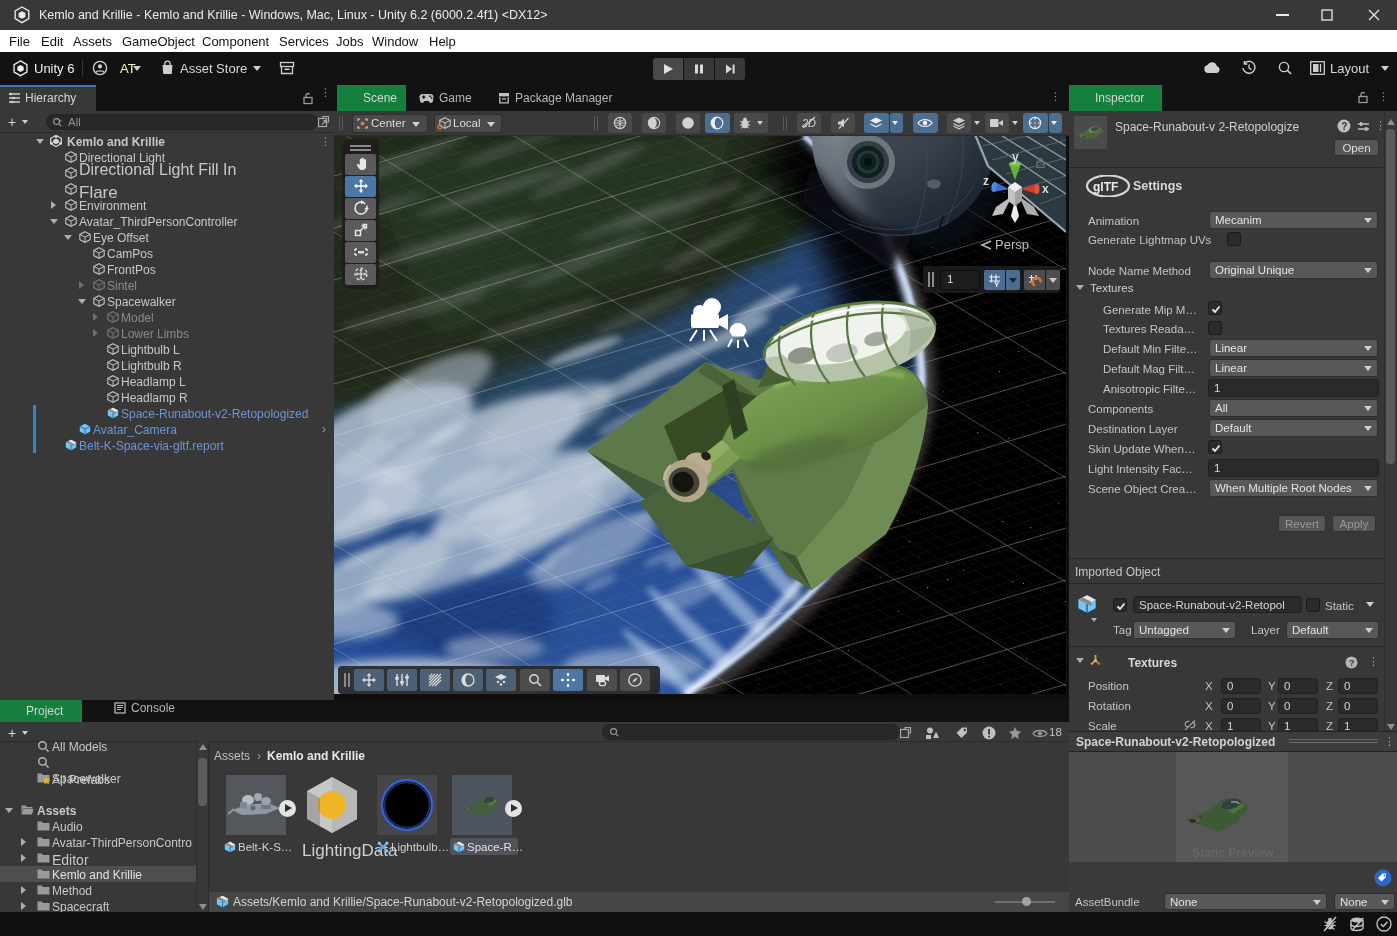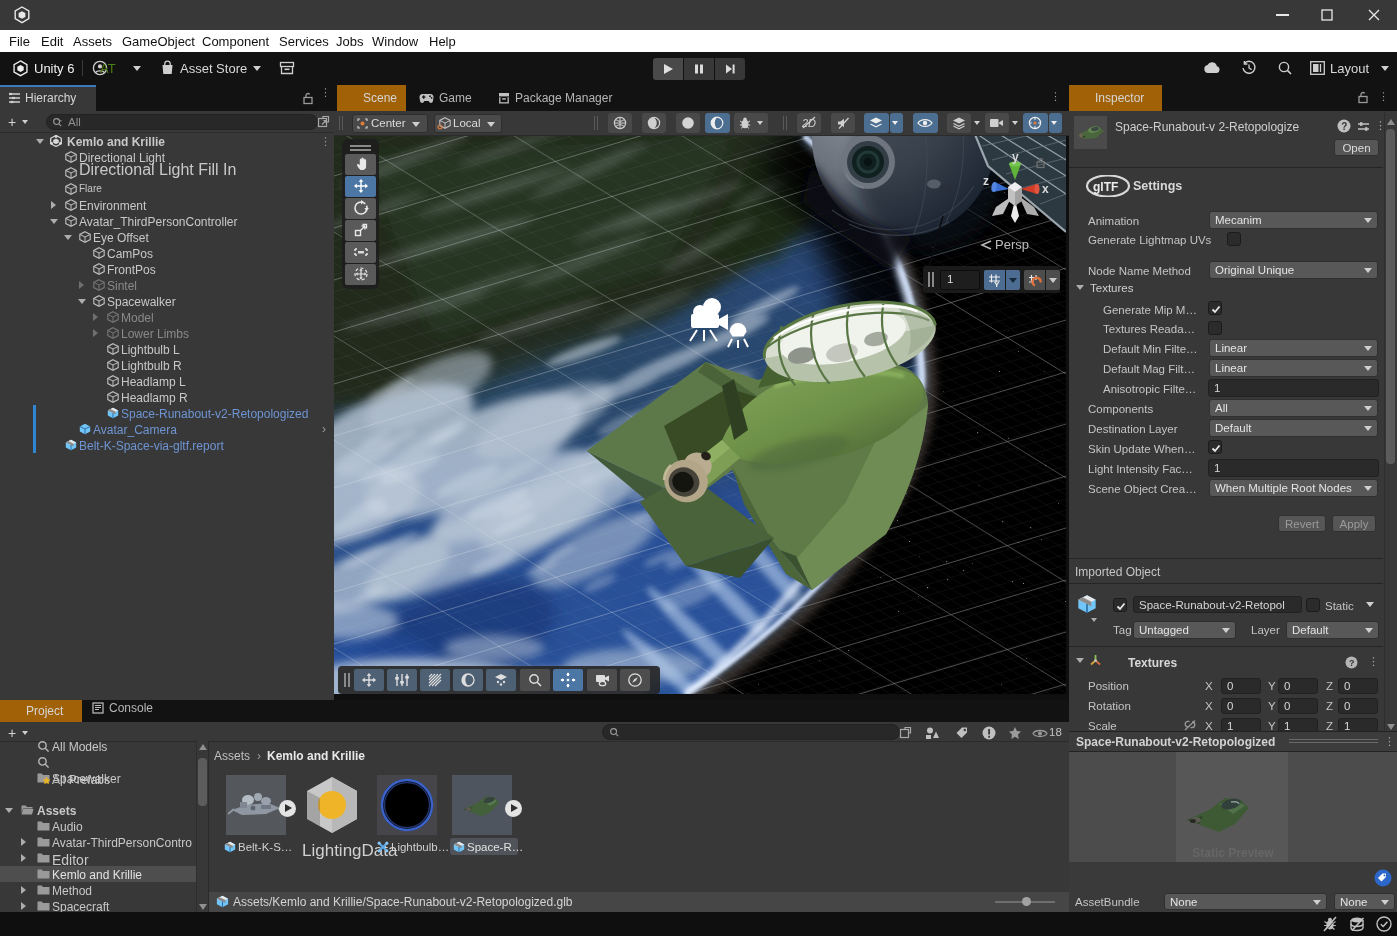--- a/index.html
+++ b/index.html
@@ -1,18 +1,18 @@
 <!DOCTYPE html>
 <html><head><meta charset="utf-8"><style>
 *{margin:0;padding:0;box-sizing:border-box}
 html,body{width:1397px;height:936px;overflow:hidden}
 body{font-family:"Liberation Sans",sans-serif;background:#0f0f0f;position:relative;color:#c8c8c8}
 .abs{position:absolute}
 .tabstrip{background:#121212}
-.tab{position:absolute;top:0;height:26px;background:#a16207;display:flex;align-items:center;font-size:12px;color:#d5d5d5;padding:0 21px}
+.tab{position:absolute;top:0;height:26px;background:#15803d;display:flex;align-items:center;font-size:12px;color:#d5d5d5;padding:0 21px}
 .tabghost{position:absolute;top:0;height:26px;display:flex;align-items:center;font-size:12px;color:#b6b6b6;padding:0 9px}
 .panel{background:#383838}
 .dd{position:absolute;background:#585858;border-radius:3px;color:#e4e4e4;font-size:11.5px;display:flex;align-items:center;padding:0 5px;border:1px solid #303030}
 .dd .arr{position:absolute;right:5px;top:50%;margin-top:-2px;width:0;height:0;border-left:4px solid transparent;border-right:4px solid transparent;border-top:5px solid #cfcfcf}
 .fld{position:absolute;background:#2a2a2a;border:1px solid #212121;border-radius:3px;color:#d6d6d6;font-size:11.5px;display:flex;align-items:center;padding:0 5px}
 .cb{position:absolute;width:14px;height:14px;background:#2b2b2b;border:1px solid #1b1b1b;border-radius:3px}
 .cb svg{position:absolute;left:1px;top:1px}
 .lbl{position:absolute;font-size:11.5px;color:#c4c4c4;white-space:nowrap}
 .btn{position:absolute;background:#565656;border-radius:3px;color:#dcdcdc;font-size:11.5px;display:flex;align-items:center;justify-content:center;border:1px solid #303030}
 .dim{color:#8a8a8a}
@@ -60,20 +60,21 @@
 </defs>
   </svg>
 
 <div class="abs" style="left:0;top:0;width:1397px;height:30px;background:#383838">
   <svg class="abs" style="left:13px;top:6px" width="18" height="18" viewBox="0 0 18 18">
       <g fill="#e8e8e8">
         <path d="M9 1 L15.8 4.9 L15.8 12.7 L9 16.6 L2.2 12.7 L2.2 4.9 Z" fill="none" stroke="#e8e8e8" stroke-width="1.4"></path>
         <path d="M9 5.2 L12.4 7.1 L12.4 10.9 L9 12.8 L5.6 10.9 L5.6 7.1 Z"></path>
       </g>
     </svg>
+  <div class="abs" style="left:39px;top:8px;font-size:12.5px;color:#ececec">Kemlo and Krillie - Kemlo and Krillie - Windows, Mac, Linux - Unity 6.2 (6000.2.4f1) &lt;DX12&gt;</div>
   <div class="abs" style="left:1276px;top:14px;width:13px;height:1.5px;background:#e8e8e8"></div>
   <svg class="abs" style="left:1321px;top:9px" width="12" height="12">
       <rect x="1" y="1" width="10" height="10" fill="none" stroke="#e8e8e8" stroke-width="1.3"></rect>
     </svg>
   <svg class="abs" style="left:1368px;top:9px" width="12" height="12">
       <path d="M1,1 L11,11 M11,1 L1,11" stroke="#e8e8e8" stroke-width="1.3"></path>
     </svg>
 </div>
 
 <div class="abs" style="left:0;top:30px;width:1397px;height:22px;background:#ffffff;color:#111;font-size:13px">
@@ -93,21 +94,21 @@
       <path d="M9 1 L15.8 4.9 L15.8 12.7 L9 16.6 L2.2 12.7 L2.2 4.9 Z" fill="none" stroke="#efefef" stroke-width="1.4"></path>
       <path d="M9 5.2 L12.4 7.1 L12.4 10.9 L9 12.8 L5.6 10.9 L5.6 7.1 Z" fill="#efefef"></path>
     </svg>
   <div class="abs" style="left:34px;top:9px;font-size:13px;font-weight:normal;color:#f0f0f0">Unity 6</div>
   <div class="abs" style="left:82px;top:8px;width:1px;height:16px;background:#3a3a3a"></div>
   <svg class="abs" style="left:92px;top:8px" width="16" height="16" viewBox="0 0 16 16">
       <circle cx="8" cy="8" r="6.6" fill="none" stroke="#cfcfcf" stroke-width="1.3"></circle>
       <circle cx="8" cy="6.4" r="2.1" fill="#cfcfcf"></circle>
       <path d="M3.8 12.6 C4.6 10.2 11.4 10.2 12.2 12.6" fill="none" stroke="#cfcfcf" stroke-width="1.3"></path>
     </svg>
-  <div class="abs" style="left:100px;top:9px;font-size:13px;color:#4d7c0f">AT</div>
+  <div class="abs" style="left:120px;top:9px;font-size:13px;color:#fef9c3">AT</div>
   <div class="abs" style="left:133px;top:14px;width:0;height:0;border-left:4px solid transparent;border-right:4px solid transparent;border-top:5px solid #cfcfcf"></div>
   <svg class="abs" style="left:160px;top:8px" width="15" height="16" viewBox="0 0 15 16">
       <path d="M2.5 5 h10 l-0.8 9 h-8.4 Z" fill="#cfcfcf"></path>
       <path d="M4.8 5 v-1.2 a2.7 2.7 0 0 1 5.4 0 V5" fill="none" stroke="#cfcfcf" stroke-width="1.3"></path>
     </svg>
   <div class="abs" style="left:180px;top:9px;font-size:13px;color:#d8d8d8">Asset Store</div>
   <div class="abs" style="left:253px;top:14px;width:0;height:0;border-left:4px solid transparent;border-right:4px solid transparent;border-top:5px solid #cfcfcf"></div>
   <svg class="abs" style="left:279px;top:8px" width="16" height="16" viewBox="0 0 16 16">
       <rect x="1.5" y="2.5" width="13" height="4" fill="none" stroke="#cfcfcf" stroke-width="1.3"></rect>
       <path d="M2.5 6.5 v7 h11 v-7" fill="none" stroke="#cfcfcf" stroke-width="1.3"></path>
@@ -192,21 +193,21 @@
       <use href="#cube"></use>
     </svg>
     <span class="abs" style="left:79px;top:18px;font-size:12px;white-space:nowrap">Directional Light</span>
 <svg class="abs" style="left:65px;top:34px" width="12" height="12">
       <use href="#cube"></use>
     </svg>
     <span class="abs" style="left:79px;top:28px;font-size:16px;white-space:nowrap">Directional Light Fill In</span>
 <svg class="abs" style="left:65px;top:50px" width="12" height="12">
       <use href="#cube"></use>
     </svg>
-    <span class="abs" style="left:79px;top:50px;font-size:10px;white-space:nowrap">Flare</span>
+    <span class="abs" style="left:79px;top:50px;font-size:17px;white-space:nowrap">Flare</span>
 <span class="abs" style="left:51px;top:68px;width:0;height:0;border-top:4px solid transparent;border-bottom:4px solid transparent;border-left:5px solid #adadad"></span>
     <svg class="abs" style="left:65px;top:66px" width="12" height="12">
       <use href="#cube"></use>
     </svg>
     <span class="abs" style="left:79px;top:66px;font-size:12px;white-space:nowrap">Environment</span>
 <span class="abs" style="left:50px;top:86px;width:0;height:0;border-left:4px solid transparent;border-right:4px solid transparent;border-top:5px solid #adadad"></span>
     <svg class="abs" style="left:65px;top:82px" width="12" height="12">
       <use href="#cube"></use>
     </svg>
     <span class="abs" style="left:79px;top:82px;font-size:12px;white-space:nowrap">Avatar_ThirdPersonController</span>
@@ -1070,21 +1071,21 @@
     <div class="dd" style="left:95px;top:782px;width:163px;height:17px">None<span class="arr"></span></div>
     <div class="dd" style="left:265px;top:782px;width:61px;height:17px">None<span class="arr"></span></div>
   </div>
 
 <div class="abs tabstrip" style="left:0;top:700px;width:1069px;height:22px"></div>
 <div class="tab" style="left:0;top:700px;width:82px;height:22px">
   <svg width="13" height="11" style="margin-right:5px" viewBox="0 0 13 11">
       <path d="M0.5 1 h4.5 l1.2 1.6 h6.3 V10.5 H0.5 Z" fill="#c8c8c8"></path>
     </svg>Project
 </div>
-<div class="tabghost" style="left:83px;top:700px;height:16px">
+<div class="tabghost" style="left:105px;top:700px;height:16px">
   <svg width="12" height="12" style="margin-right:5px" viewBox="0 0 12 12">
       <rect x="1" y="1" width="10" height="10" fill="none" stroke="#c0c0c0" stroke-width="1.2"></rect>
       <path d="M3 3.5 h6 M3 5.5 h6 M3 7.5 h4" stroke="#c0c0c0" stroke-width="1.1"></path>
     </svg>Console
 </div>
 <div id="project" class="abs panel" style="left:0;top:722px;width:1069px;height:190px;overflow:hidden">
     <div class="abs" style="left:8px;top:3px;font-size:14px;color:#d5d5d5">+</div>
     <div class="abs" style="left:22px;top:9px;width:0;height:0;border-left:3.5px solid transparent;border-right:3.5px solid transparent;border-top:4.5px solid #cfcfcf"></div>
     <div class="abs" style="left:602px;top:2px;width:298px;height:16px;background:#282828;border:1px solid #232323;border-radius:8px"></div>
     <svg class="abs" style="left:609px;top:5px" width="11" height="11" viewBox="0 0 12 12">

